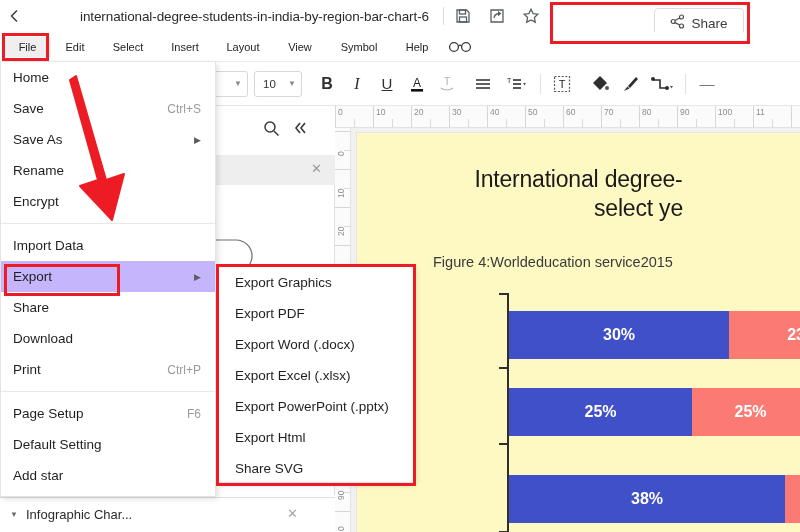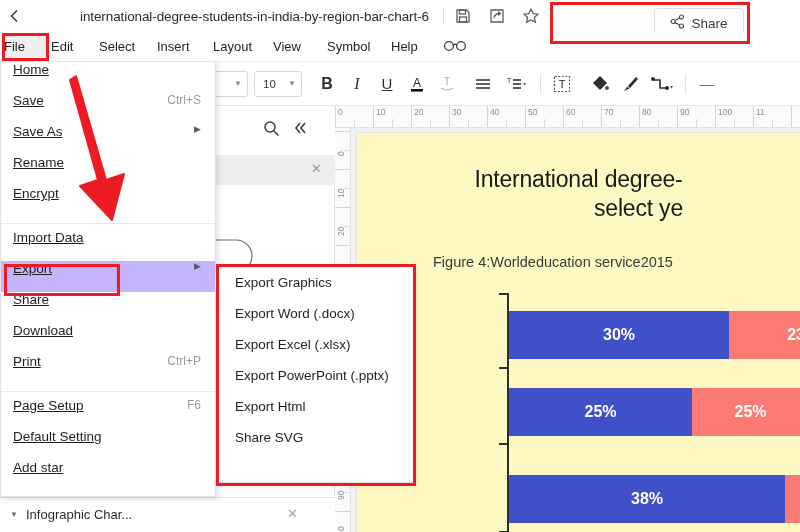--- a/index.html
+++ b/index.html
@@ -31,22 +31,22 @@
   .title-icons { display:flex; align-items:center; gap: 16px; }
   .ticon { width: 18px; height: 18px; color:#5a5f66; display:block; }
 
   
   .menubar {
     position: absolute; left:0; top:32px; width:800px; height:30px;
     background:#ffffff; display:flex; align-items:center;
     border-bottom: 1px solid #ececec;
   }
   .menu-item {
-    font-size: 13px; color: #242424; padding: 4px 0; margin-right: 0;
-    text-align:left; cursor: default;
+    font-size: 11px; color: #242424; padding: 4px 0; margin-right: 0;
+    text-align:center; cursor: default;
   }
   .menu-item.active { background:#efefef; }
 
   
   .toolbar {
     position:absolute; left:0; top:62px; width:800px; height:44px;
     background:#ffffff; border-bottom:1px solid #e6e6e6;
     display:flex; align-items:center;
   }
   .tb-box {
@@ -145,22 +145,22 @@
   .toolstrip { position:absolute; left:255px; top:110px; width:80px; height:40px;
                display:flex; align-items:center; gap:12px; padding-left:8px; background:#fff;}
 
   
   .filemenu {
     position:absolute; left:0; top:62px; width:216px; height:435px;
     background:#ffffff; border:1px solid #e3e3e3; border-top:none;
     box-shadow: 2px 2px 6px rgba(0,0,0,0.13);
   }
   .fm-item {
-    position:relative; height:31px; display:flex; align-items:flex-start;
-    padding-left:12px; font-size:13.5px; color:#1f1f1f;text-decoration:underline;
+    position:relative; height:31px; display:flex; align-items:center;
+    padding-left:12px; font-size:13.5px; color:#1f1f1f;
   }
   .fm-item.sel { background:#c4b5fd; }
   .fm-short { position:absolute; right:14px; font-size:12px; color:#9b9b9b; }
   .fm-arrow { position:absolute; right:14px; font-size:9px; color:#5d5d5d; }
   .fm-div { height:1px; background:#e8e8e8; margin:6px 0; }
 
   
   .exportmenu {
     position:absolute; left:218px; top:266px; width:196px; height:217px;
     background:#ffffff; border:1px solid #e3e3e3;
@@ -514,20 +514,21 @@
     <div class="fm-item">
       <span>Default Setting</span>
     </div>
     <div class="fm-item">
       <span>Add star</span>
     </div>
   </div>
 
   <div class="exportmenu">
     <div class="ex-item">Export Graphics</div>
+    <div class="ex-item">Export PDF</div>
     <div class="ex-item">Export Word (.docx)</div>
     <div class="ex-item">Export Excel (.xlsx)</div>
     <div class="ex-item">Export PowerPoint (.pptx)</div>
     <div class="ex-item">Export Html</div>
     <div class="ex-item">Share SVG</div>
   </div>
 
   <div class="redbox" style="left:2px;  top:33px;  width:47px;  height:28px;"></div>
   <div class="redbox" style="left:550px;top:2px;   width:200px; height:42px;"></div>
   <div class="redbox" style="left:4px;  top:264px; width:116px; height:32px;"></div>

